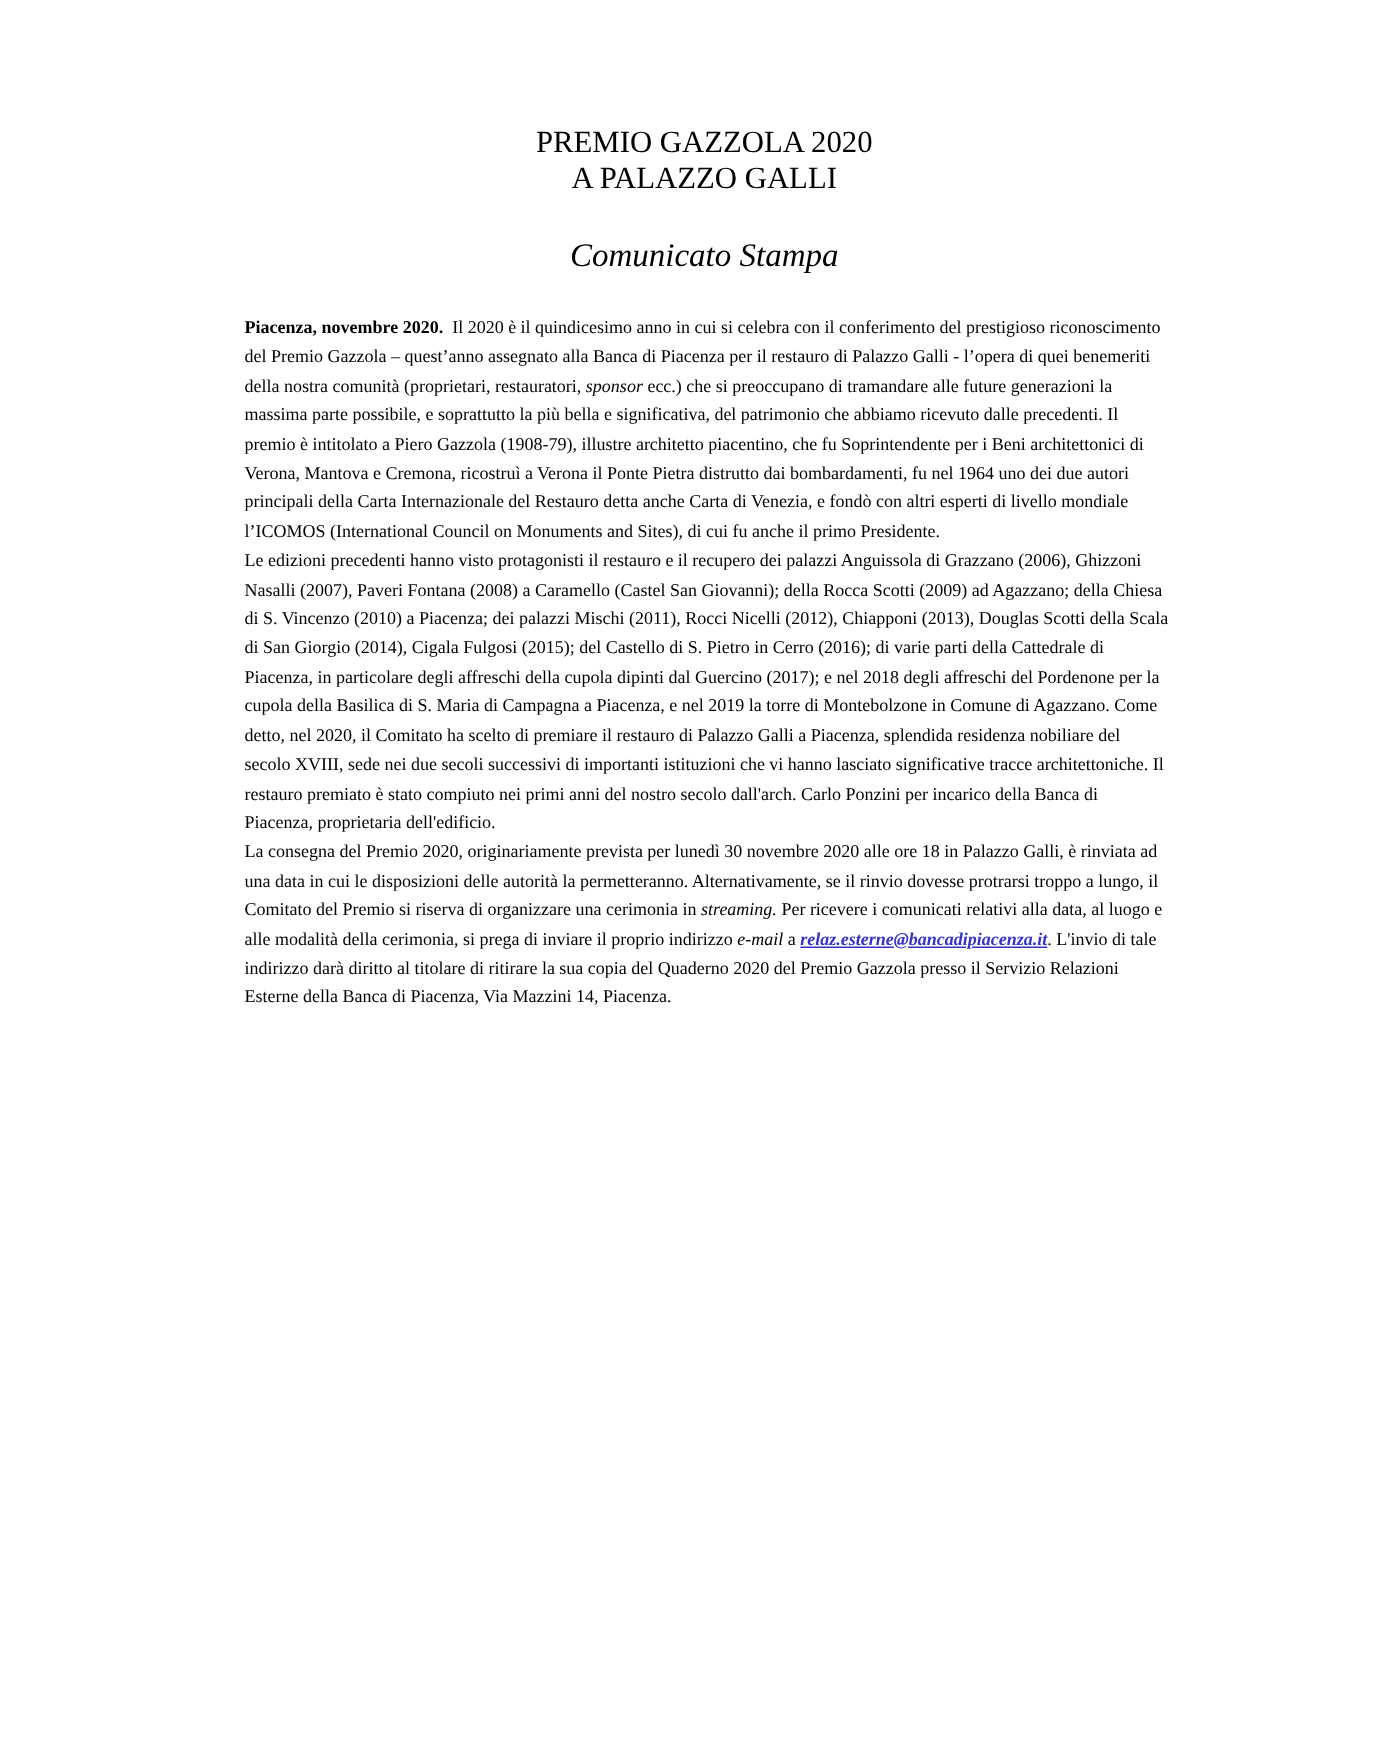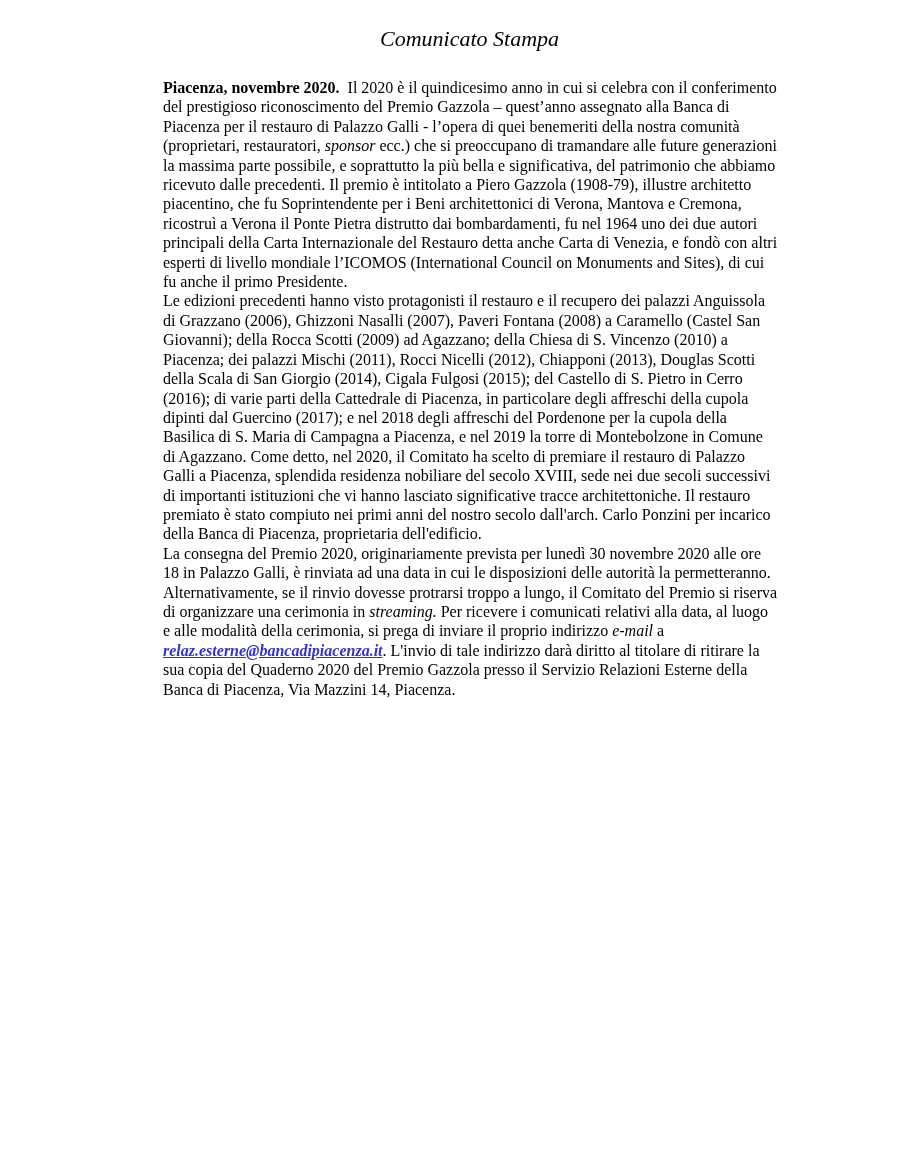--- a/index.html
+++ b/index.html
@@ -35,21 +35,21 @@
     width: 613px;
     text-align: center;
     font-size: 22px;
     line-height: 24px;
     font-weight: normal;
     font-style: italic;
   }
   .body-text {
     margin: 27px 0 0 163px;
     width: 616px;
-    font-size: 16px;
+    font-size: 12px;
     line-height: 19.4px;
     text-align: left;
   }
   .body-text p {
     margin: 0;
     padding: 0;
   }
   .b { font-weight: bold; }
   .i { font-style: italic; }
   a.doc-link {
@@ -57,20 +57,21 @@
     font-style: italic;
     text-decoration: underline;
     font-weight: bold;
   }
 </style>
 </head>
 <body style="background: rgb(255, 255, 255); color: rgb(0, 0, 0);">
 
 <div class="page">
 
+  <h1 class="title-block"><span>PREMIO GAZZOLA 2020</span><br><span>A PALAZZO GALLI</span></h1>
 
   <h2 class="subtitle">Comunicato Stampa</h2>
 
   <div class="body-text">
       <p><span class="b">Piacenza, novembre 2020.</span><span>&nbsp; Il 2020 è il quindicesimo anno in cui si celebra con il conferimento del prestigioso riconoscimento del Premio Gazzola – quest’anno assegnato alla Banca di Piacenza per il restauro di Palazzo Galli - l’opera di quei benemeriti della nostra comunità (proprietari, restauratori, </span><span class="i">sponsor</span><span> ecc.) che si preoccupano di tramandare alle future generazioni la massima parte possibile, e soprattutto la più bella e significativa, del patrimonio che abbiamo ricevuto dalle precedenti. Il premio è intitolato a Piero Gazzola (1908-79), illustre architetto piacentino, che fu Soprintendente per i Beni architettonici di Verona, Mantova e Cremona, ricostruì a Verona il Ponte Pietra distrutto dai bombardamenti, fu nel 1964 uno dei due autori principali della Carta Internazionale del Restauro detta anche Carta di Venezia, e fondò con altri esperti di livello mondiale l’ICOMOS (International Council on Monuments and Sites), di cui fu anche il primo Presidente.</span></p>
       <p><span>Le edizioni precedenti hanno visto protagonisti il restauro e il recupero dei palazzi Anguissola di Grazzano (2006), Ghizzoni Nasalli (2007), Paveri Fontana (2008) a Caramello (Castel San Giovanni); della Rocca Scotti (2009) ad Agazzano; della Chiesa di S. Vincenzo (2010) a Piacenza; dei palazzi Mischi (2011), Rocci Nicelli (2012), Chiapponi (2013), Douglas Scotti della Scala di San Giorgio (2014), Cigala Fulgosi (2015); del Castello di S. Pietro in Cerro (2016); di varie parti della Cattedrale di Piacenza, in particolare degli affreschi della cupola dipinti dal Guercino (2017); e nel 2018 degli affreschi del Pordenone per la cupola della Basilica di S. Maria di Campagna a Piacenza, e nel 2019 la torre di Montebolzone in Comune di Agazzano. Come detto, nel 2020, il Comitato ha scelto di premiare il restauro di Palazzo Galli a Piacenza, splendida residenza nobiliare del secolo XVIII, sede nei due secoli successivi di importanti istituzioni che vi hanno lasciato significative tracce architettoniche. Il restauro premiato è stato compiuto nei primi anni del nostro secolo dall'arch. Carlo Ponzini per incarico della Banca di Piacenza, proprietaria dell'edificio.</span></p>
       <p><span>La consegna del Premio 2020, originariamente prevista per lunedì 30 novembre 2020 alle ore 18 in Palazzo Galli, è rinviata ad una data in cui le disposizioni delle autorità la permetteranno. Alternativamente, se il rinvio dovesse protrarsi troppo a lungo, il Comitato del Premio si riserva di organizzare una cerimonia in </span><span class="i">streaming.</span><span> Per ricevere i comunicati relativi alla data, al luogo e alle modalità della cerimonia, si prega di inviare il proprio indirizzo </span><span class="i">e-mail</span><span> a </span><a class="doc-link i" href="#">relaz.esterne@bancadipiacenza.it</a><span>. L'invio di tale indirizzo darà diritto al titolare di ritirare la sua copia del Quaderno 2020 del Premio Gazzola presso il Servizio Relazioni Esterne della Banca di Piacenza, Via Mazzini 14, Piacenza.</span></p>
     </div>
 
 </div>

